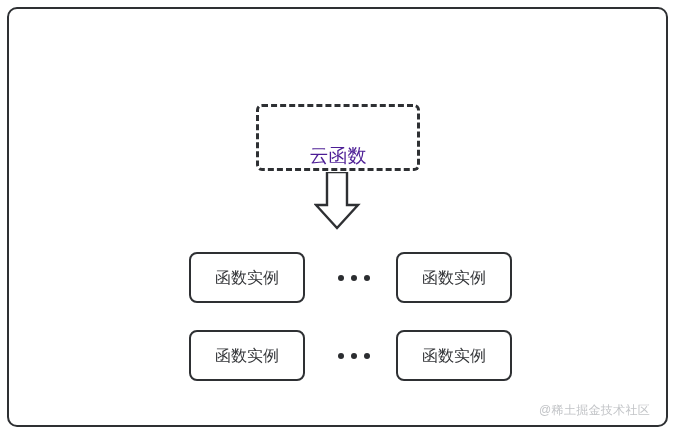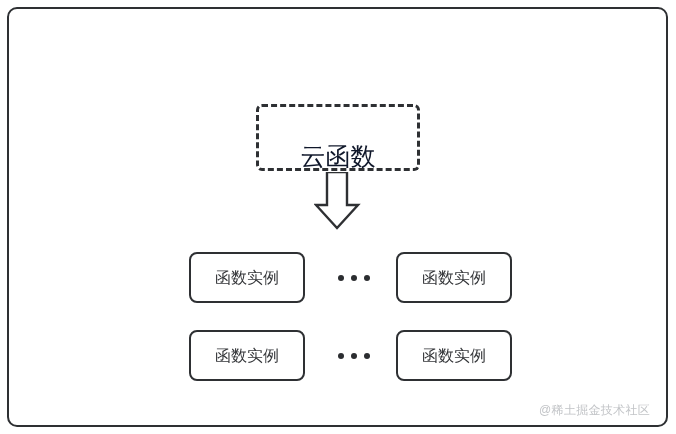--- a/index.html
+++ b/index.html
@@ -59,22 +59,22 @@
     height: 67px;
     box-sizing: border-box;
     border: 3px dashed #2e3033;
     border-radius: 6px;
     background: #ffffff;
     display: flex;
     align-items: center;
     justify-content: center;
   }
   .cloud-func-label {
-    font-size: 25px;
-    color: #0f172a;
+    font-size: 19px;
+    color: #4c1d95;
     line-height: 24px;
     white-space: nowrap;
     margin-top: 37px;
   }
 
   
   .down-arrow {
     position: absolute;
     left: 314px;
     top: 172px;

